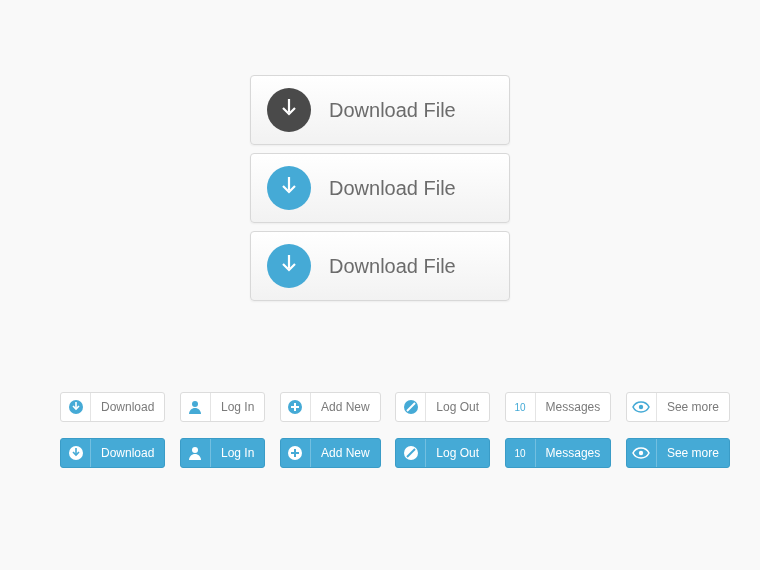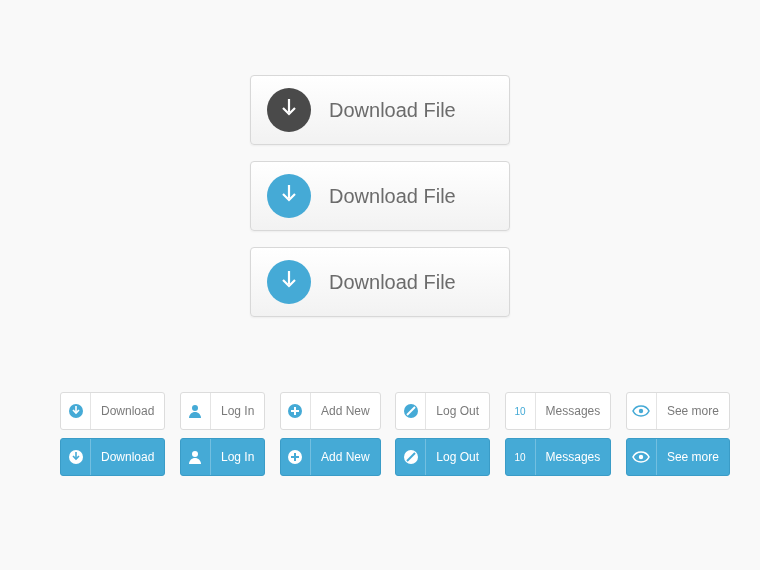--- a/index.html
+++ b/index.html
@@ -10,21 +10,21 @@
     font-family: "Helvetica Neue", Arial, sans-serif;
     position: relative;
   }
   .large-buttons {
     position: absolute;
     left: 50%;
     transform: translateX(-50%);
     top: 75px;
     display: flex;
     flex-direction: column;
-    gap: 16px;
+    gap: 8px;
     align-items: center;
   }
   .large-btn {
     width: 260px;
     height: 70px;
     background: linear-gradient(to bottom, #ffffff, #f2f2f2);
     border: 1px solid #d8d8d8;
     border-radius: 4px;
     display: flex;
     align-items: center;
@@ -53,21 +53,21 @@
     position: absolute;
     left: 60px;
     right: 30px;
     display: flex;
     justify-content: space-between;
     align-items: center;
   }
   .row-light { top: 392px; }
   .row-blue  { top: 438px; }
   .small-btn {
-    height: 38px;
+    height: 30px;
     border-radius: 3px;
     display: inline-flex;
     align-items: stretch;
     overflow: hidden;
     cursor: pointer;
     font-size: 12px;
   }
   .small-btn .ico {
     width: 30px;
     display: flex;

